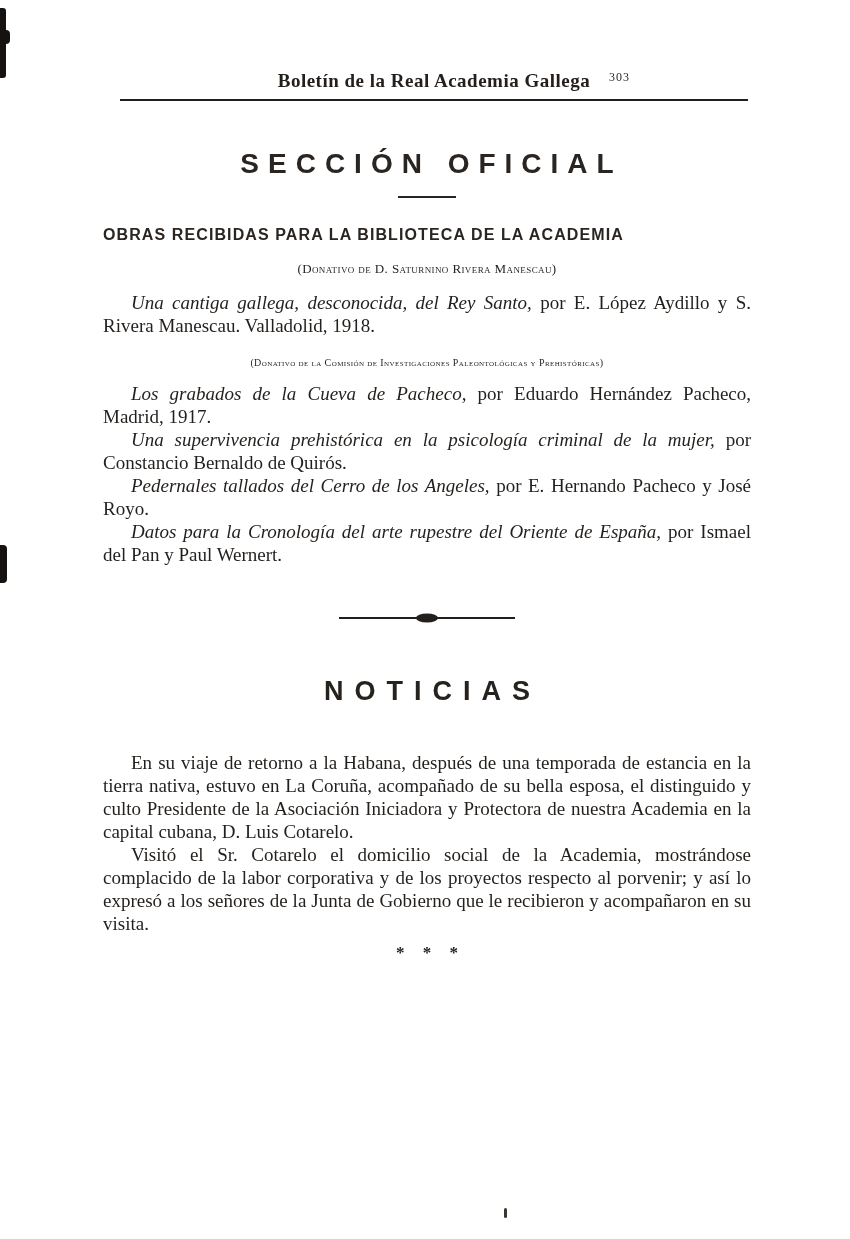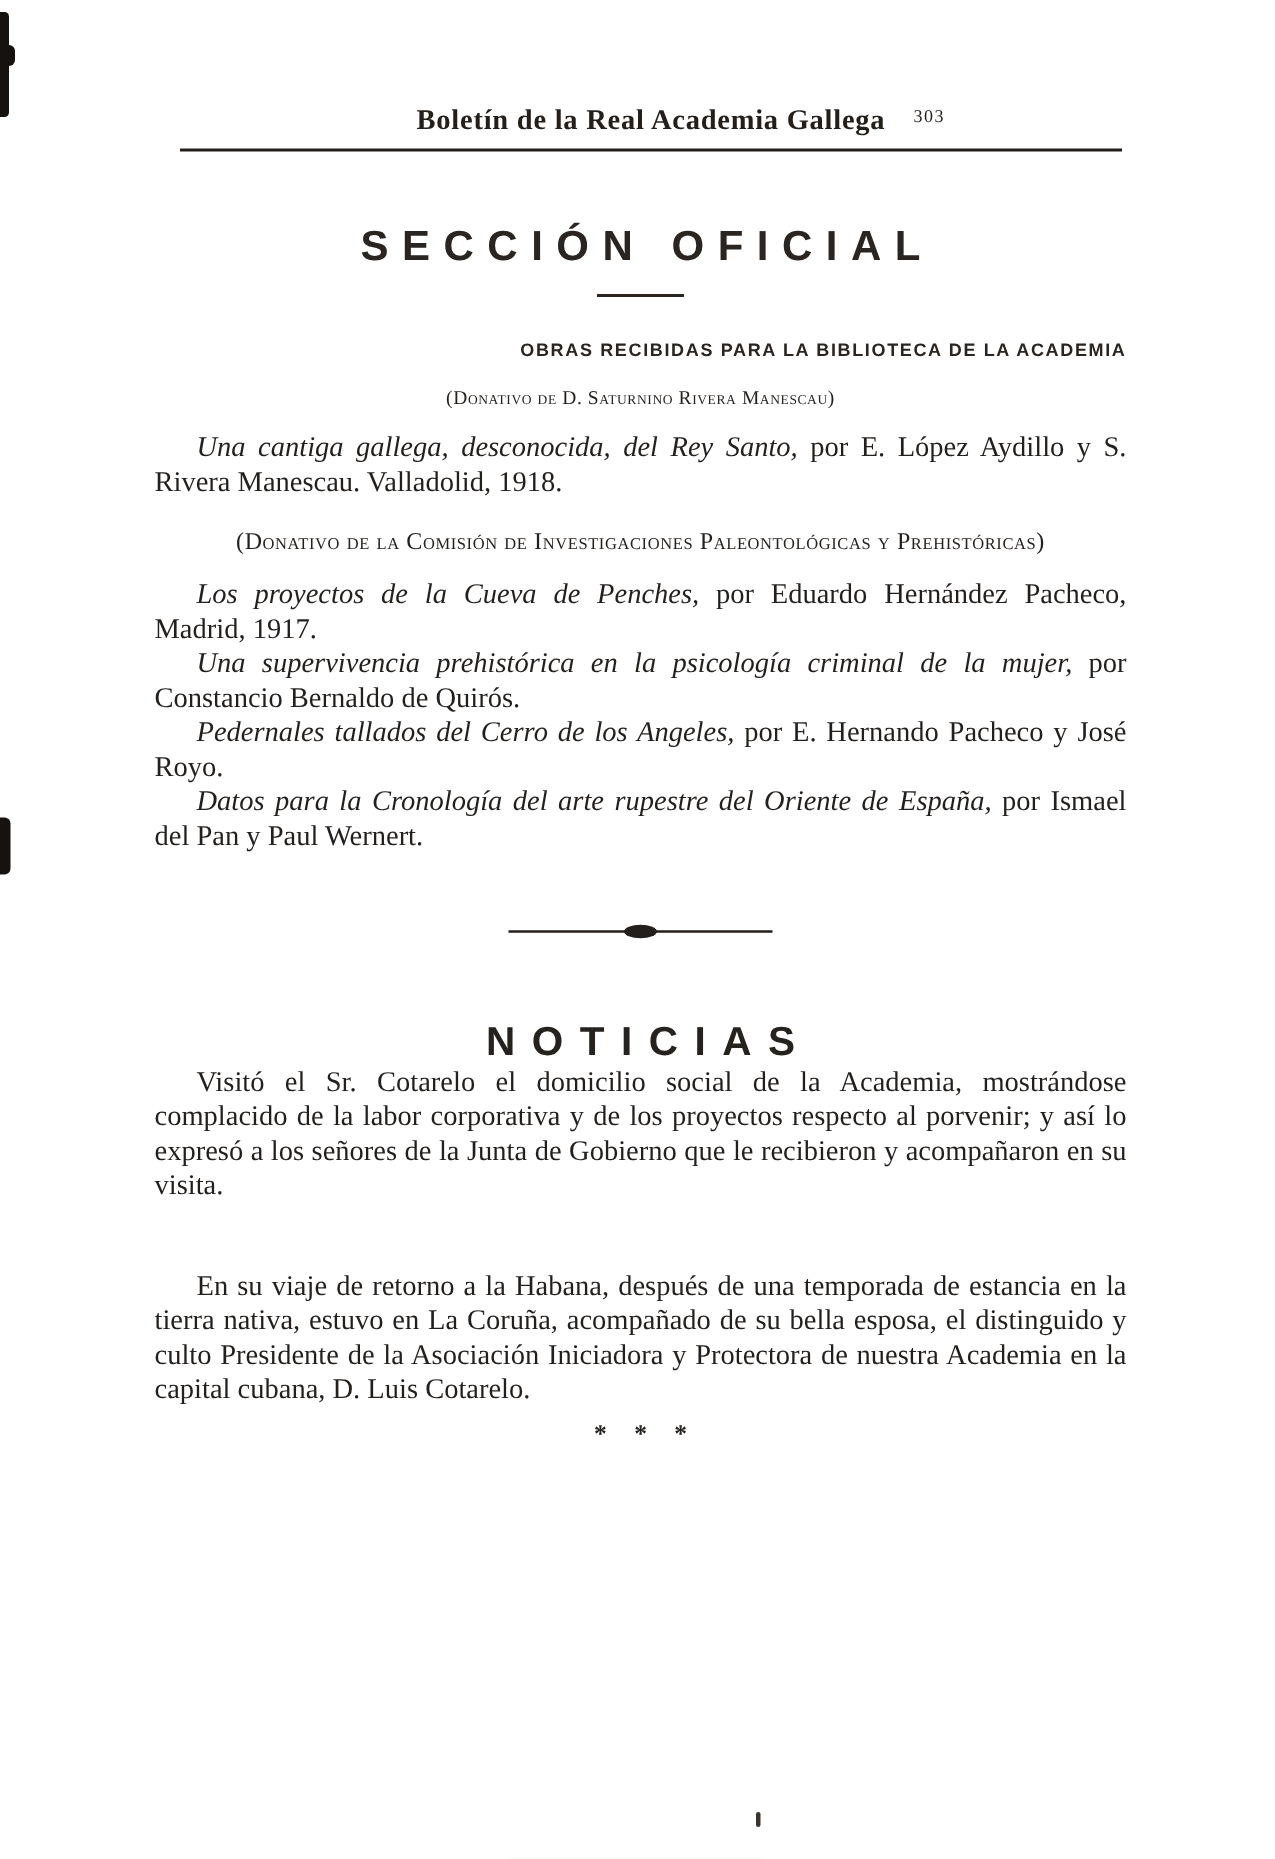--- a/index.html
+++ b/index.html
@@ -72,34 +72,34 @@
   .title-rule {
     width: 58px; height: 2px;
     background: #2a2520;
     margin: 16px auto 0;
   }
 
   .subsection-heading {
     margin: 28px 0 0;
     font-family: "Liberation Sans", sans-serif;
     font-weight: bold;
-    font-size: 12px;
+    font-size: 16px;
     letter-spacing: 1.1px;
-    text-align: right;
+    text-align: left;
     color: #2a2520;
   }
 
   .donation-label {
     margin: 17px 0 0;
     font-size: 13px;
     font-variant: small-caps;
     letter-spacing: 0.4px;
     text-align: center;
   }
-  .donation-label.small { font-size: 16px; margin-top: 20px; }
+  .donation-label.small { font-size: 10px; margin-top: 20px; }
 
   .entry, .news {
     margin: 0;
     font-size: 19px;
     line-height: 23px;
     text-align: justify;
     text-indent: 28px;
   }
   .entry.first { margin-top: 14px; }
   .entries { margin-top: 14px; }
@@ -156,33 +156,33 @@
 
     <h2 class="subsection-heading">OBRAS RECIBIDAS PARA LA BIBLIOTECA DE LA ACADEMIA</h2>
 
     <p class="donation-label">(Donativo de D. Saturnino Rivera Manescau)</p>
 
     <p class="entry first"><span class="entry-title">Una cantiga gallega, desconocida, del Rey Santo,</span><span> por E. López Aydillo y S. Rivera Manescau. Valladolid, 1918.</span></p>
 
     <p class="donation-label small">(Donativo de la Comisión de Investigaciones Paleontológicas y Prehistóricas)</p>
 
     <div class="entries">
-      <p class="entry"><span class="entry-title">Los proyectos de la Cueva de Penches,</span><span> por Eduardo Hernández Pacheco, Madrid, 1917.</span></p>
+      <p class="entry"><span class="entry-title">Los grabados de la Cueva de Pacheco,</span><span> por Eduardo Hernández Pacheco, Madrid, 1917.</span></p>
       <p class="entry"><span class="entry-title">Una supervivencia prehistórica en la psicología criminal de la mujer,</span><span> por Constancio Bernaldo de Quirós.</span></p>
       <p class="entry"><span class="entry-title">Pedernales tallados del Cerro de los Angeles,</span><span> por E. Hernando Pacheco y José Royo.</span></p>
       <p class="entry"><span class="entry-title">Datos para la Cronología del arte rupestre del Oriente de España,</span><span> por Ismael del Pan y Paul Wernert.</span></p>
     </div>
 
     <svg class="divider" viewBox="0 0 180 12" width="180" height="12" aria-hidden="true">
       <line x1="2" y1="6" x2="178" y2="6" stroke="#231f1c" stroke-width="1.8"></line>
       <ellipse cx="90" cy="6" rx="11" ry="4.5" fill="#231f1c"></ellipse>
     </svg>
 
     <h2 class="noticias-title">NOTICIAS</h2>
 
+    <p class="news lead">En su viaje de retorno a la Habana, después de una temporada de estancia en la tierra nativa, estuvo en La Coruña, acompañado de su bella esposa, el distinguido y culto Presidente de la Asociación Iniciadora y Protectora de nuestra Academia en la capital cubana, D. Luis Cotarelo.</p>
     <p class="news">Visitó el Sr. Cotarelo el domicilio social de la Academia, mostrándose complacido de la labor corporativa y de los proyectos respecto al porvenir; y así lo expresó a los señores de la Junta de Gobierno que le recibieron y acompañaron en su visita.</p>
-    <p class="news lead">En su viaje de retorno a la Habana, después de una temporada de estancia en la tierra nativa, estuvo en La Coruña, acompañado de su bella esposa, el distinguido y culto Presidente de la Asociación Iniciadora y Protectora de nuestra Academia en la capital cubana, D. Luis Cotarelo.</p>
 
     <p class="stars">* * *</p>
 
 
   </main>
 </div>
 
 </body></html>

